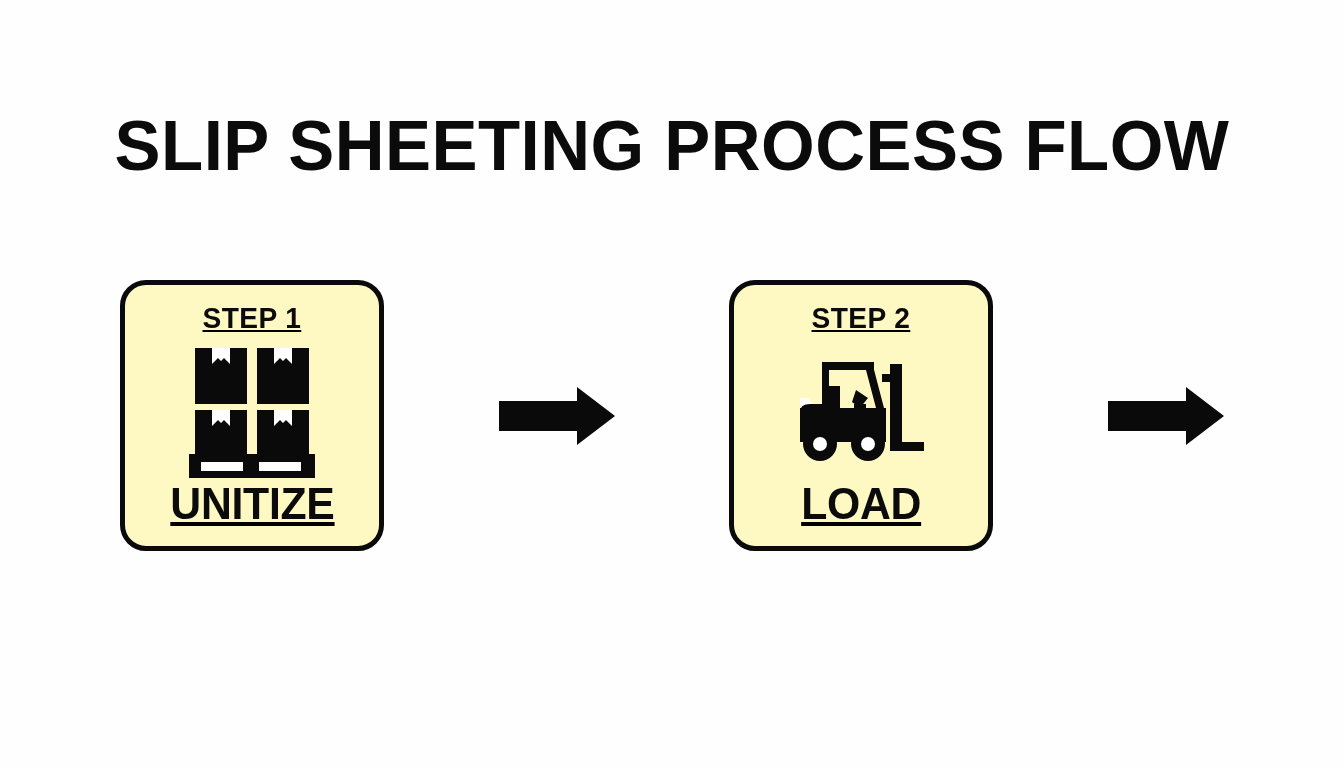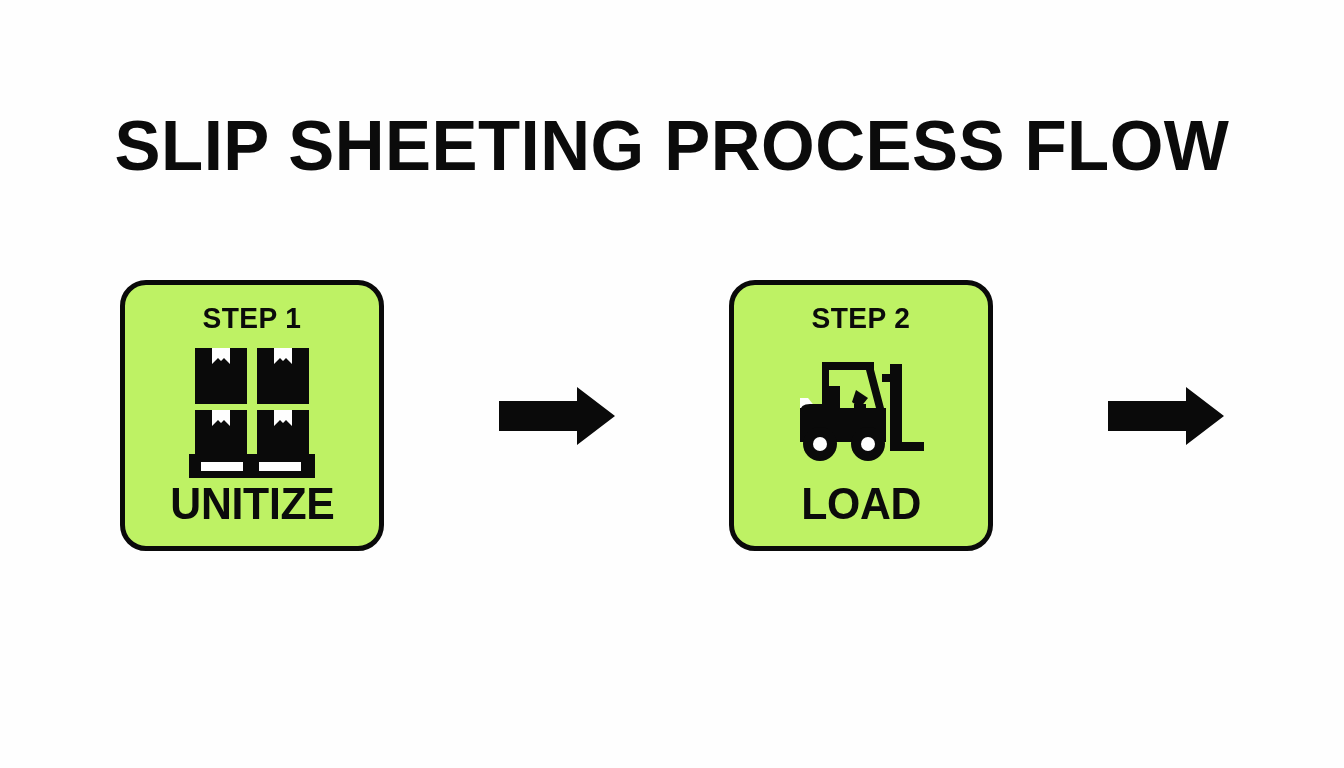--- a/index.html
+++ b/index.html
@@ -52,24 +52,25 @@
     justify-content: space-between;
   }
 
   .card {
     position: relative;
     box-sizing: border-box;
     width: 264px;
     height: 271px;
     border: 5px solid #0a0a0a;
     border-radius: 26px;
-    background: #bef264;
+    background: #fef9c3;
     display: flex;
     flex-direction: column;
     align-items: center;
+    text-decoration: underline;
   }
 
   .step-label {
     margin-top: 17px;
     font-family: "Liberation Sans", sans-serif;
     font-weight: 700;
     font-size: 29px;
     line-height: 32px;
     letter-spacing: 0.4px;
     color: #0b0b0b;

